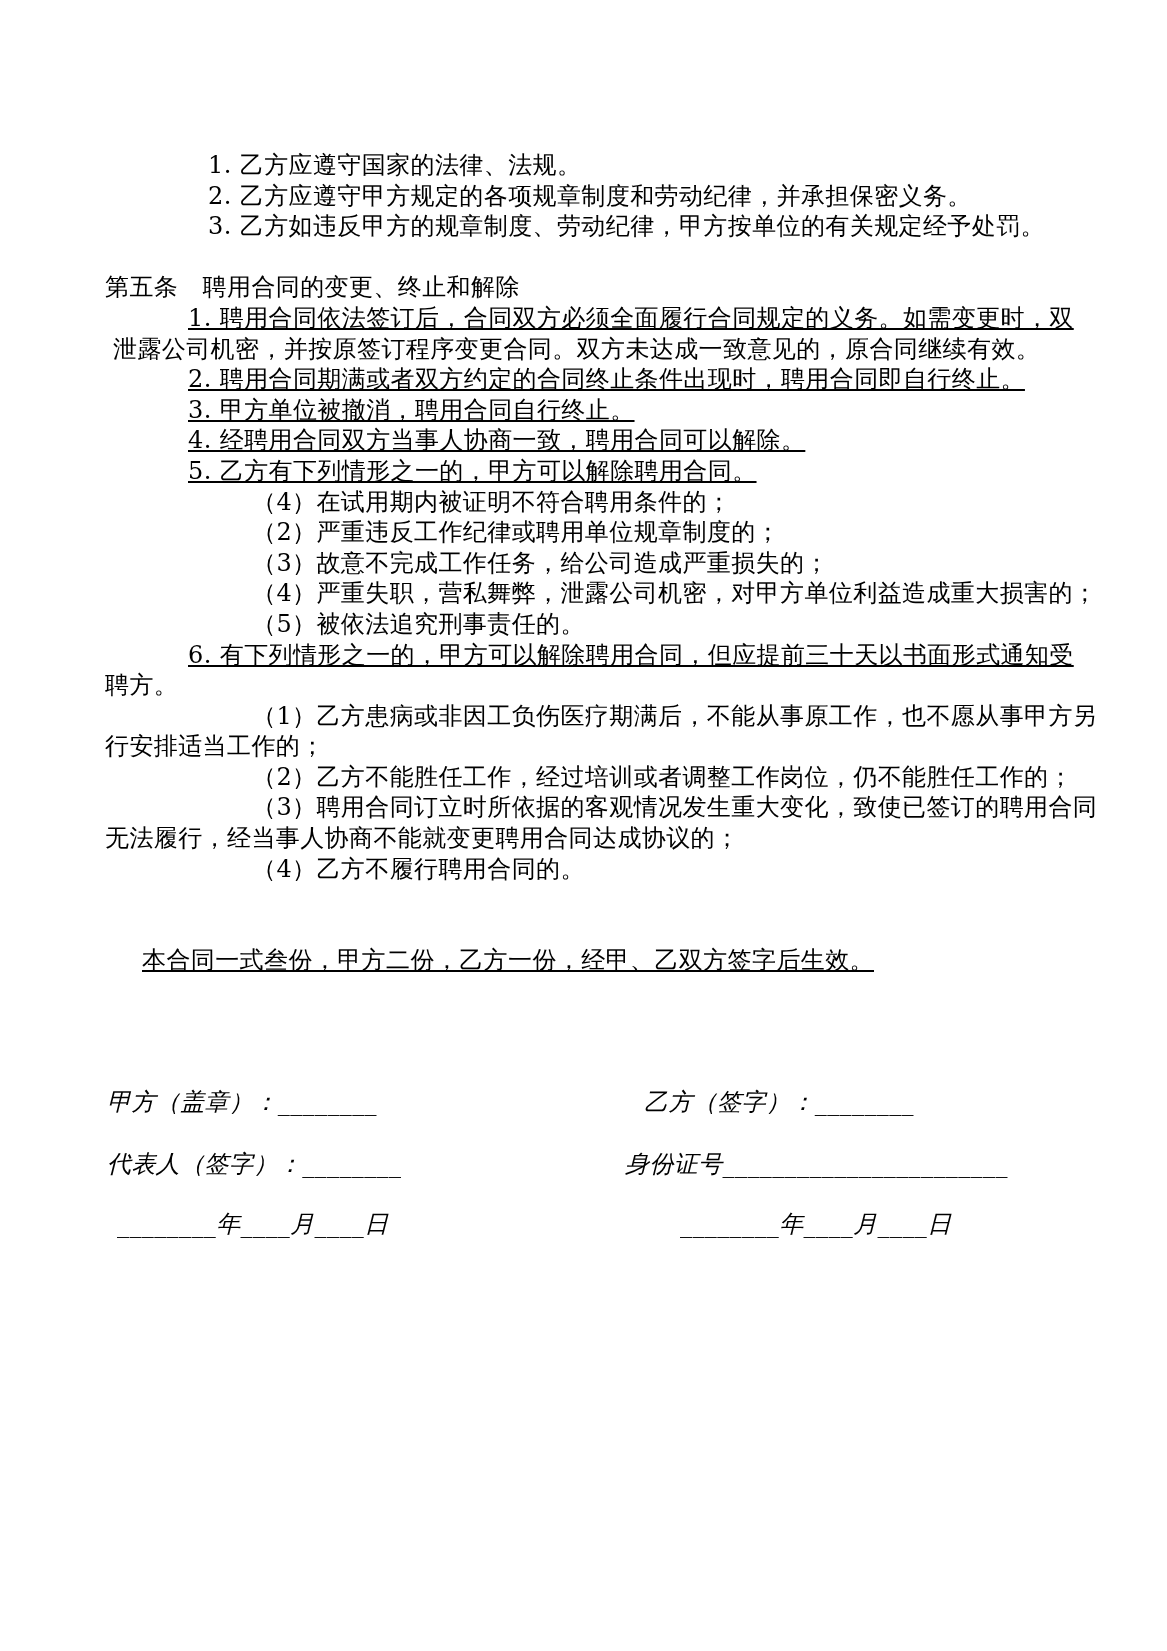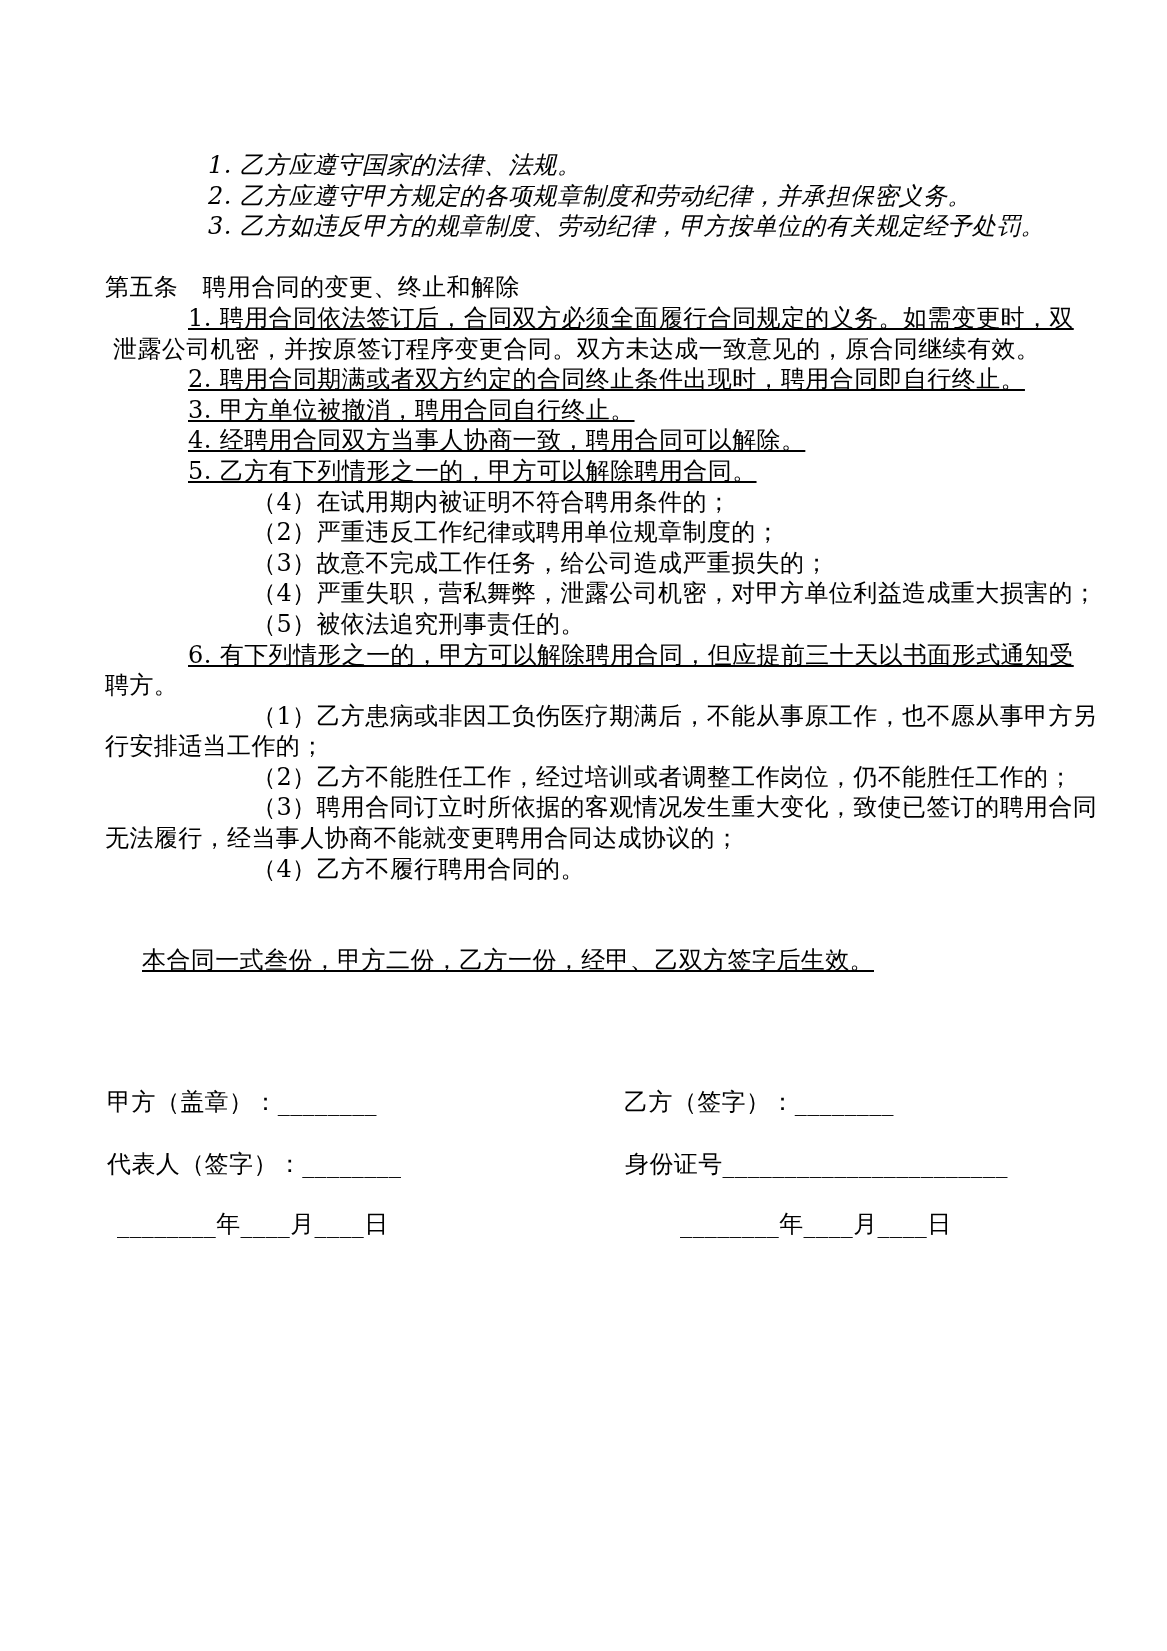--- a/index.html
+++ b/index.html
@@ -22,41 +22,41 @@
     left: 105px;
     top: 150px;
     width: 962px;
   }
   .line {
     line-height: 30.6px;
     min-height: 30.6px;
     letter-spacing: 0.4px;
     white-space: pre;
   }
-  .ind-top  { padding-left: 103px; font-style: italic; }
+  .ind-top  { padding-left: 103px; }
   .ind-num  { padding-left: 83px; text-decoration: underline;  }
   .ind-sub  { padding-left: 147px; }
   .ind-cont { padding-left: 8px;   }
   .ind-close{ padding-left: 37px; text-decoration: underline;  }
   .sig-row {
     position: absolute;
     left: 0;
     width: 100%;
     height: 32px;
     line-height: 32px;
     letter-spacing: 0.4px;
     white-space: pre;
   }
-  .sig-row .cell { position: absolute; top: 0; }
+  .sig-row .cell { position: absolute; top: 0; font-style: italic; }
   .row-1 { top: 1086px; }
   .row-2 { top: 1148px; }
   .row-3 { top: 1208px; }
   .c-l   { left: 107px; }
   .c-l2  { left: 117px; }
-  .c-r1  { left: 624px; text-align: right; }
+  .c-r1  { left: 644px; text-align: right; }
   .c-r2  { left: 625px; }
   .c-r3  { left: 680px; }
 </style>
 </head>
 <body>
 
 <div class="page">
 
   <div class="body-text">
     <div class="line ind-top">1. 乙方应遵守国家的法律、法规。</div>

